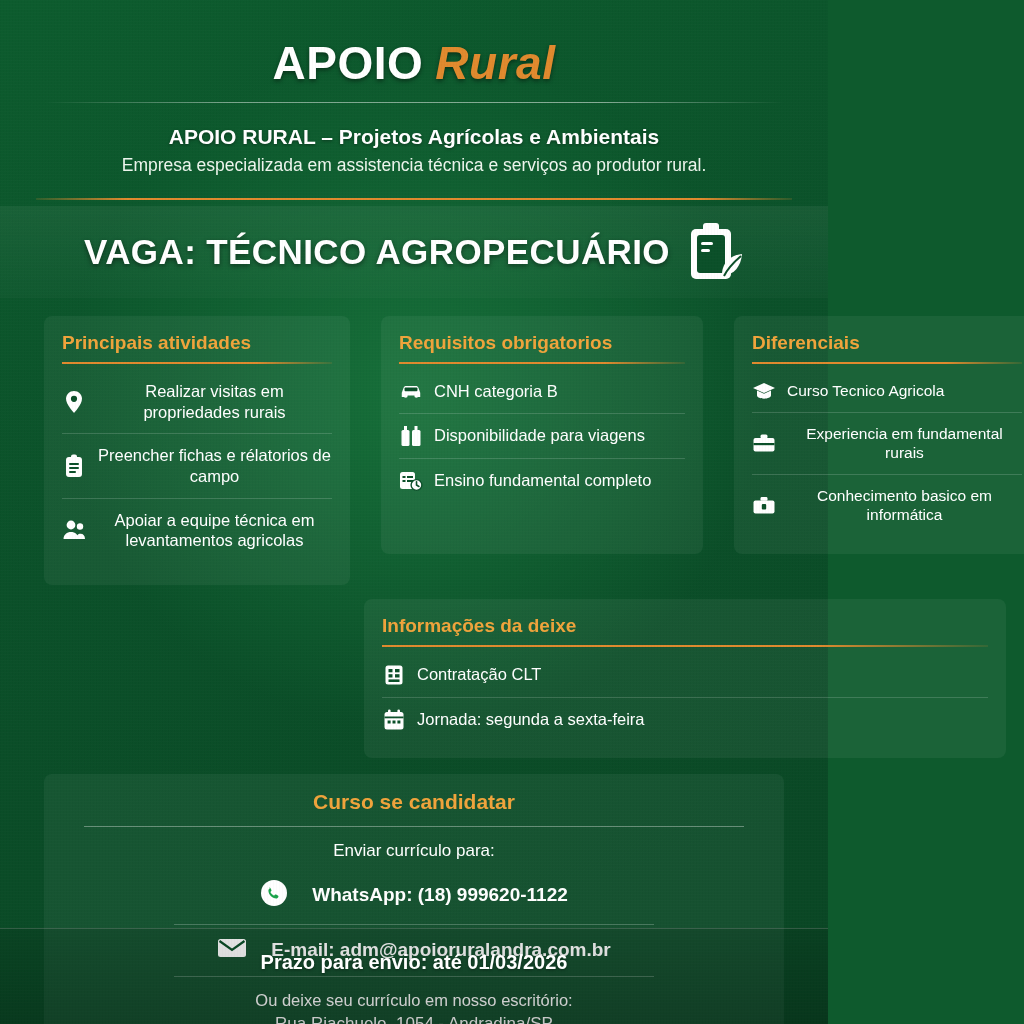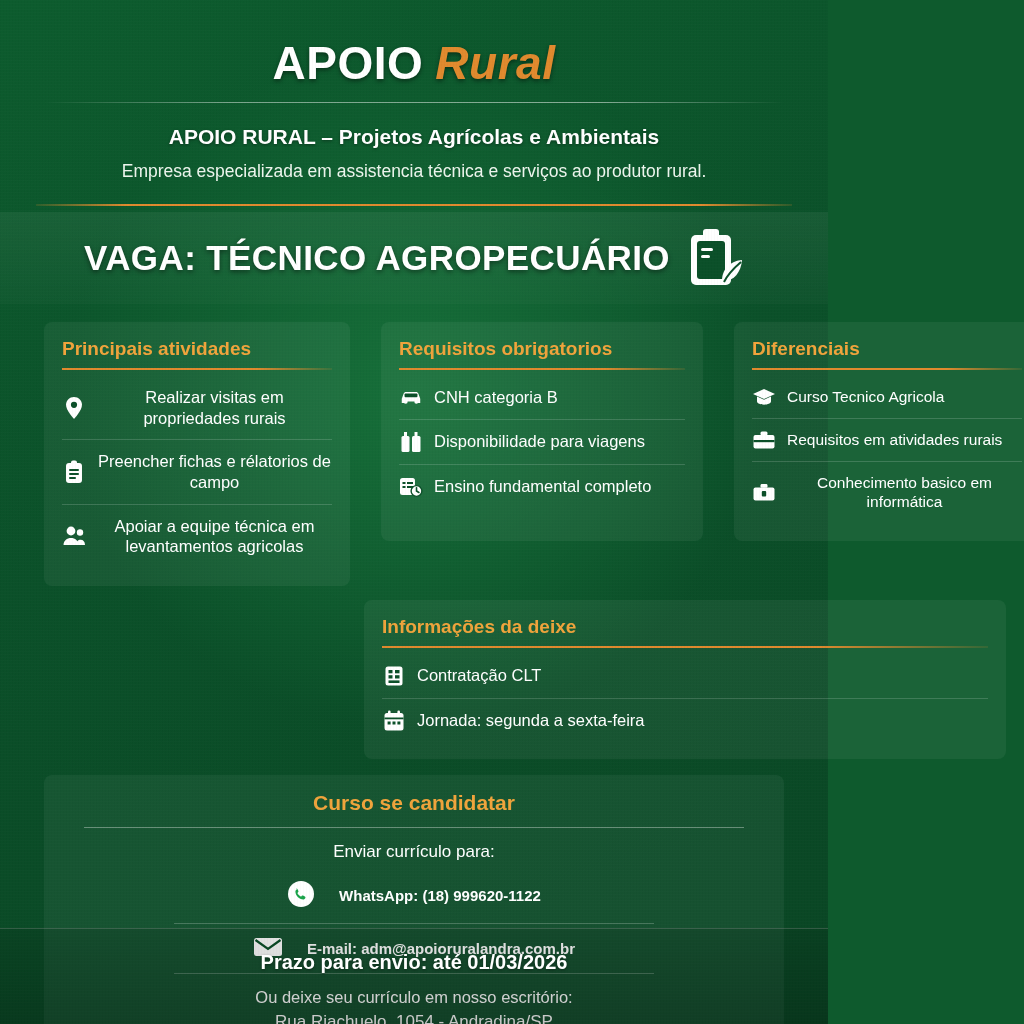--- a/index.html
+++ b/index.html
@@ -65,21 +65,21 @@
   }
   .sub-title {
     margin-top: 22px;
     text-align: center;
     color: #ffffff;
     font-size: 21px;
     font-weight: bold;
     text-shadow: 0 1px 3px rgba(0,0,0,0.4);
   }
   .sub-desc {
-    margin-top: 12px;
+    margin-top: 6px;
     text-align: center;
     color: #eef6ee;
     font-size: 17.5px;
   }
   .accent-rule {
     width: 756px;
     height: 2px;
     margin: 22px auto 0 auto;
     background: linear-gradient(90deg, rgba(224,138,46,0.15) 0%, #e08a2e 12%, #e08a2e 88%, rgba(224,138,46,0.15) 100%);
   }
@@ -182,21 +182,21 @@
     color: #ffffff;
     font-size: 17px;
     margin-bottom: 6px;
   }
   .contact-row {
     display: flex;
     align-items: center;
     justify-content: center;
     gap: 24px;
     color: #ffffff;
-    font-size: 15px;
+    font-size: 19px;
     font-weight: bold;
     padding: 12px 0;
   }
   .contact-divider {
     height: 1px;
     background: rgba(255,255,255,0.22);
     margin: 0 90px;
   }
   .apply-foot {
     color: #ffffff;
@@ -357,21 +357,21 @@
           <span>Curso Tecnico Agricola</span>
         </li>
         <li>
           <span class="ico">
             <svg width="24" height="20" viewBox="0 0 24 20">
                 <rect x="1.5" y="5" width="21" height="13.5" rx="2" fill="#ffffff"></rect>
                 <rect x="8.5" y="1.5" width="7" height="4" rx="1.5" fill="#ffffff"></rect>
                 <rect x="1.5" y="10" width="21" height="2.2" fill="#0b5029"></rect>
               </svg>
           </span>
-          <span>Requisitos em atividades rurais</span>
+          <span>Experiencia em fundamental rurais</span>
         </li>
         <li>
           <span class="ico">
             <svg width="24" height="20" viewBox="0 0 24 20">
                 <rect x="1.5" y="5.5" width="21" height="13" rx="2" fill="#ffffff"></rect>
                 <rect x="8.5" y="2" width="7" height="3.8" rx="1.4" fill="#ffffff"></rect>
                 <rect x="9.8" y="9" width="4.4" height="5.5" rx="1" fill="#0b5029"></rect>
               </svg>
           </span>
           <span>Conhecimento basico em informática</span>

